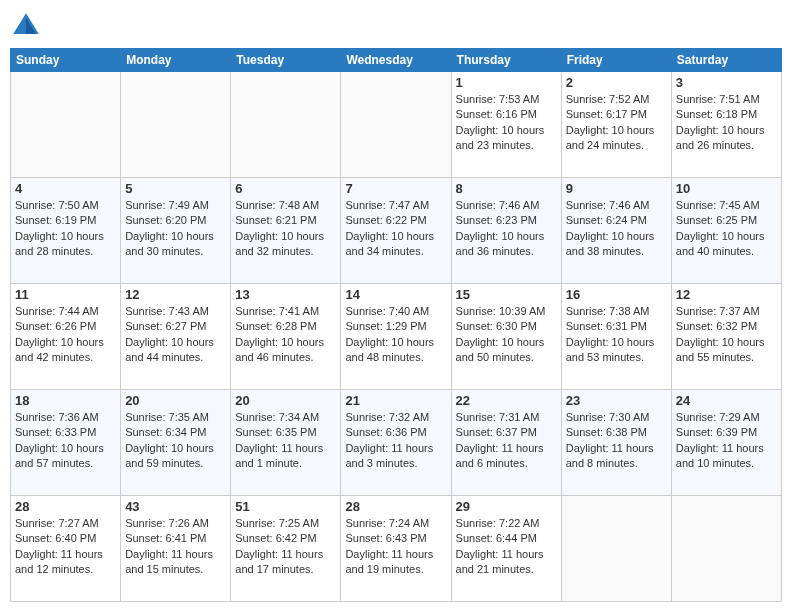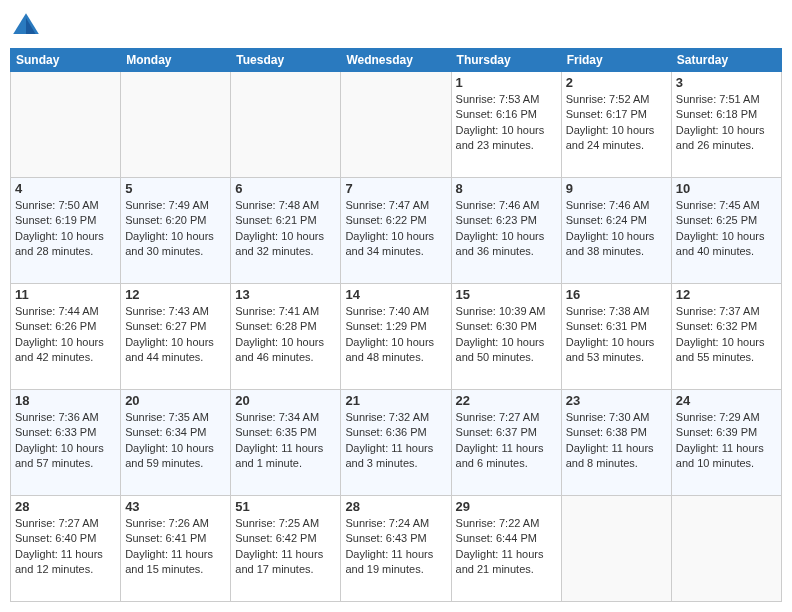--- a/index.html
+++ b/index.html
@@ -287,21 +287,21 @@
           </td>
           <td>
             <span class="day-num">21</span>
             <div class="day-info">Sunrise: 7:32 AM
 Sunset: 6:36 PM
 Daylight: 11 hours
 and 3 minutes.</div>
           </td>
           <td>
             <span class="day-num">22</span>
-            <div class="day-info">Sunrise: 7:27 AM
+            <div class="day-info">Sunrise: 7:31 AM
 Sunset: 6:37 PM
 Daylight: 11 hours
 and 6 minutes.</div>
           </td>
           <td>
             <span class="day-num">23</span>
             <div class="day-info">Sunrise: 7:30 AM
 Sunset: 6:38 PM
 Daylight: 11 hours
 and 8 minutes.</div>

